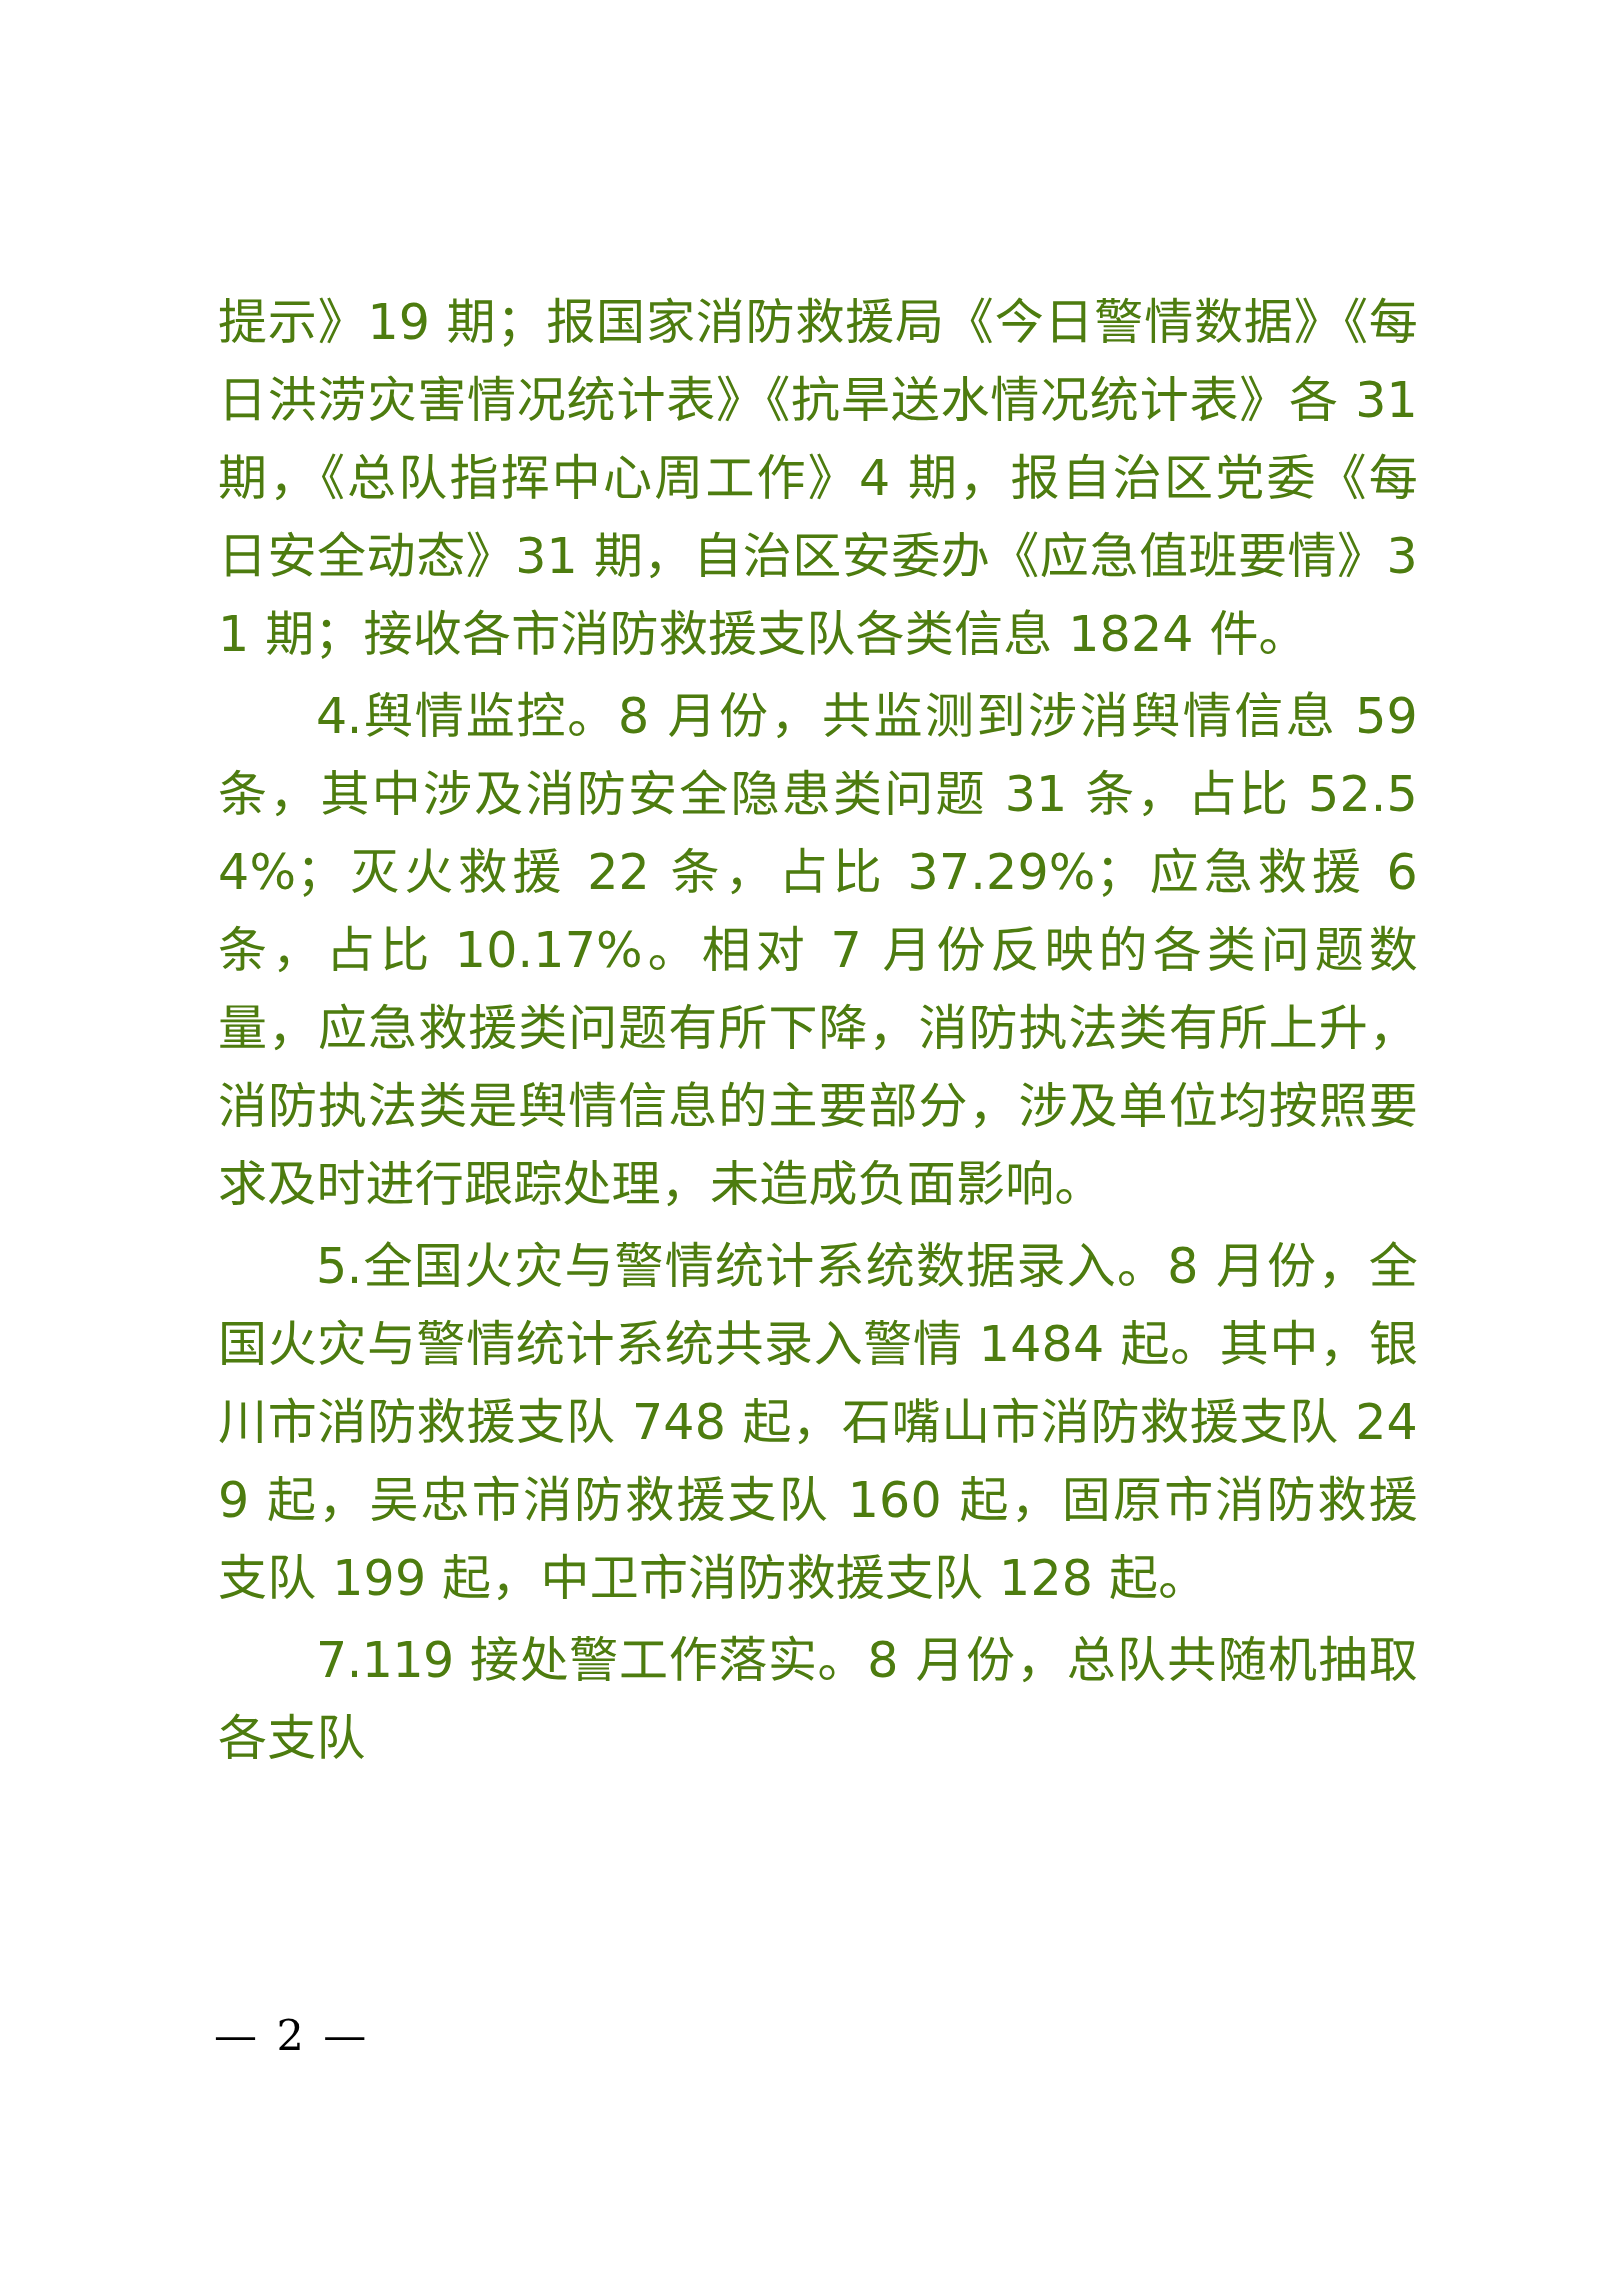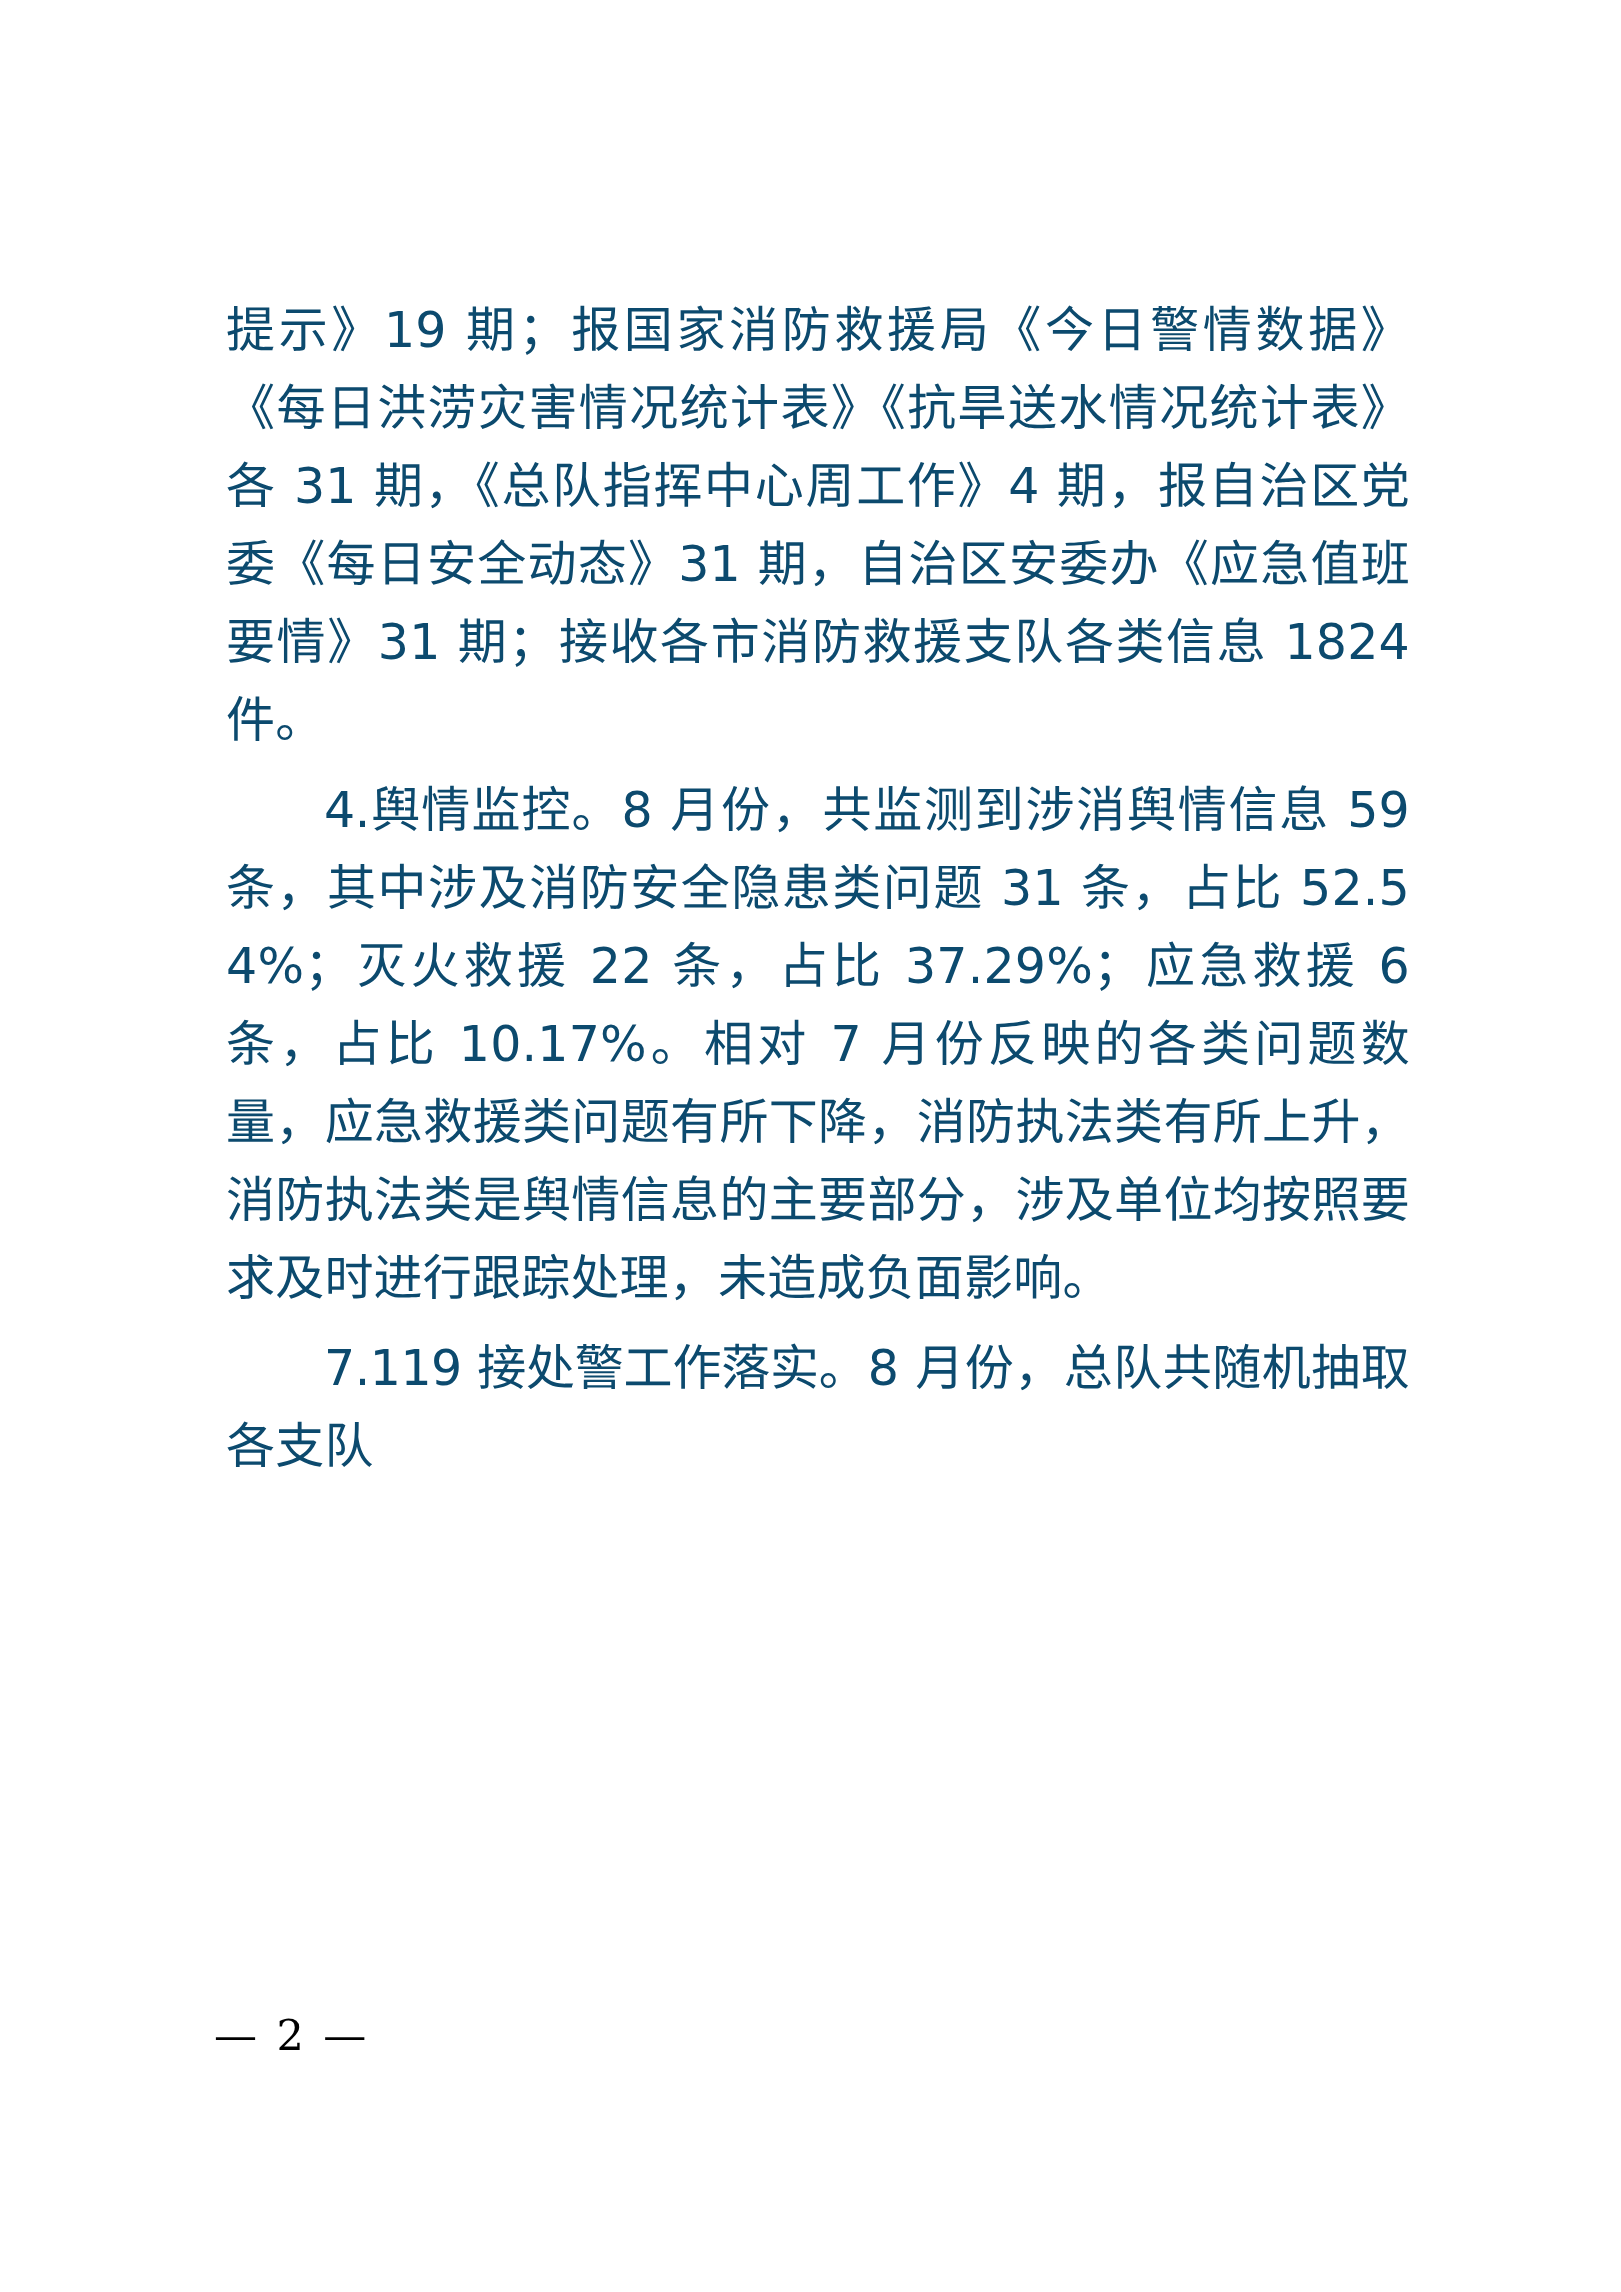--- a/index.html
+++ b/index.html
@@ -27,29 +27,29 @@
   
   .body-area {
     position: absolute;
     left: 214px;
     top: 280px;
     width: 1208px;
   }
 
   
   .para {
-    margin: 12px;
+    margin: 4px;
     font-size: 49px;
     line-height: 78px;
     letter-spacing: 0.2px;
     text-align: justify;
     text-justify: inter-character;
     word-break: break-all;
     font-weight: 400;
-    color: #0c4a6e;
+    color: #4d7c0f;
   }
 
   .para + .para {
     margin-top: 0;
   }
 
   
   .indent {
     text-indent: 98px;
   }
@@ -82,20 +82,21 @@
 <body>
 
 <div class="page">
 
   <div class="body-area">
 
     <p class="para" id="p0"><span>提示》19 期；报国家消防救援局《今日警情数据》《每日洪涝灾害情况统计表》《抗旱送水情况统计表》各 31 期，《总队指挥中心周工作》4 期，报自治区党委《每日安全动态》31 期，自治区安委办《应急值班要情》31 期；接收各市消防救援支队各类信息 1824 件。</span></p>
 
     <p class="para indent" id="p1"><span class="run-in">4.舆情监控。</span><span>8 月份，共监测到涉消舆情信息 59 条，其中涉及消防安全隐患类问题 31 条，占比 52.54%；灭火救援 22 条，占比 37.29%；应急救援 6 条，占比 10.17%。相对 7 月份反映的各类问题数量，应急救援类问题有所下降，消防执法类有所上升，消防执法类是舆情信息的主要部分，涉及单位均按照要求及时进行跟踪处理，未造成负面影响。</span></p>
 
+    <p class="para indent" id="p2"><span class="run-in">5.全国火灾与警情统计系统数据录入。</span><span>8 月份，全国火灾与警情统计系统共录入警情 1484 起。其中，银川市消防救援支队 748 起，石嘴山市消防救援支队 249 起，吴忠市消防救援支队 160 起，固原市消防救援支队 199 起，中卫市消防救援支队 128 起。</span></p>
 
 
     <p class="para indent" id="p4"><span class="run-in">7.119 接处警工作落实。</span><span>8 月份，总队共随机抽取各支队</span></p>
 
   </div>
 
   <div class="footer">
     <span class="page-number">— 2 —</span>
   </div>
 

